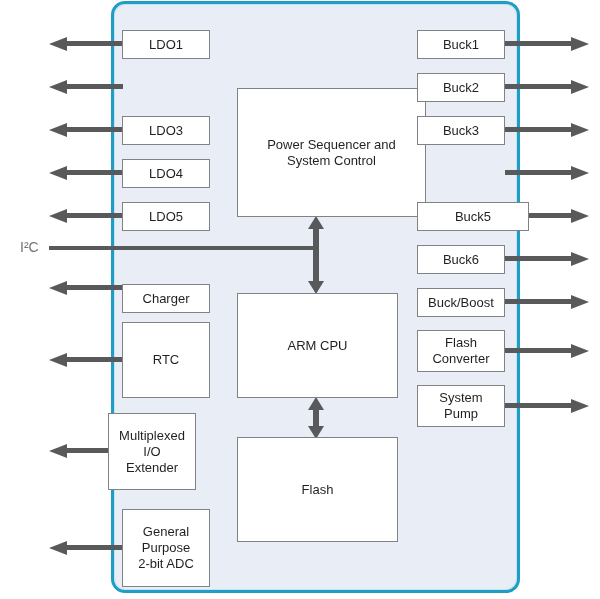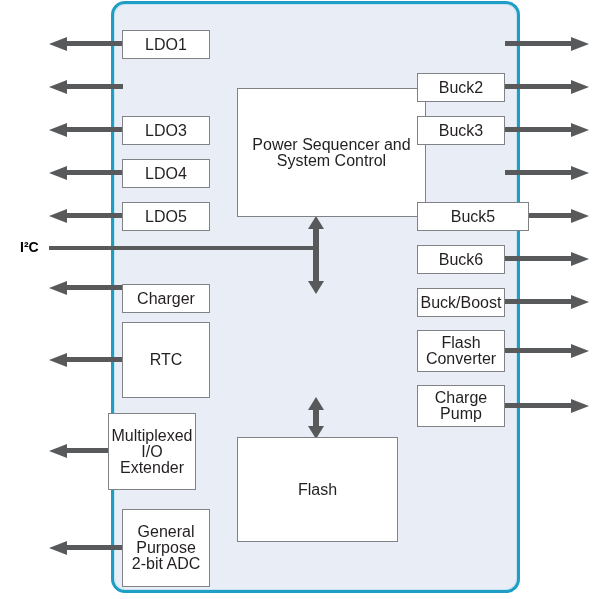--- a/index.html
+++ b/index.html
@@ -7,42 +7,42 @@
   body { font-family:"Liberation Sans", sans-serif; }
   .canvas { position:relative; width:600px; height:599px; background:#ffffff; overflow:hidden; }
   .chip {
     position:absolute; left:111px; top:1px; width:409px; height:592px;
     background:#e8edf6; border:3px solid #1e9dc5; border-radius:14px;
     box-shadow: inset 0 0 0 1px #c3e3f0;
   }
   .block {
     position:absolute; background:#ffffff; border:1px solid #808285;
     display:flex; align-items:center; justify-content:center;
-    text-align:center; color:#231f20; font-size:16px; line-height:16px;
+    text-align:center; color:#231f20; font-size:13px; line-height:16px;
   }
   .block .lbl { white-space:pre-line; }
   
   .harrow { position:absolute; height:16px; }
   .harrow .shaft { position:absolute; top:5px; height:5px; background:#58595b; }
   .harrow.left  .shaft { left:14px; right:0; }
   .harrow.right .shaft { left:0; right:14px; }
   .harrow .head { position:absolute; top:1px; width:0; height:0;
     border-top:7px solid transparent; border-bottom:7px solid transparent; }
   .harrow.left  .head { left:0;  border-right:18px solid #58595b; }
   .harrow.right .head { right:0; border-left:18px solid #58595b; }
   
   .varrow { position:absolute; width:16px; }
   .varrow .vshaft { position:absolute; left:5px; width:6px; top:11px; bottom:11px; background:#58595b; }
   .varrow .vhead { position:absolute; left:0; width:0; height:0;
     border-left:8px solid transparent; border-right:8px solid transparent; }
   .varrow .vhead.up   { top:0;    border-bottom:13px solid #58595b; }
   .varrow .vhead.down { bottom:0; border-top:13px solid #58595b; }
   
   .busline { position:absolute; height:4px; background:#58595b; }
-  .buslabel { position:absolute; font-size:14px; color:#000000;font-weight:bold; }
+  .buslabel { position:absolute; font-size:14px; color:#737373; }
 </style>
 </head>
 <body>
 
 <div class="canvas">
 
   <div class="chip"></div>
 
   <div class="harrow left" style="left:49px;top:36px;width:74px">
       <i class="shaft"></i>
@@ -158,41 +158,47 @@
   <div class="block" style="left:122px;top:509px;width:88px;height:78px">
       <span class="lbl">General
 Purpose
 2-bit ADC</span>
     </div>
 
   <div class="block" style="left:237px;top:88px;width:189px;height:129px">
       <span class="lbl">Power Sequencer and
 System Control</span>
     </div>
+  <div class="block" style="left:237px;top:293px;width:161px;height:105px">
+      <span class="lbl">ARM CPU</span>
+    </div>
   <div class="block" style="left:237px;top:437px;width:161px;height:105px">
       <span class="lbl">Flash</span>
     </div>
 
+  <div class="block" style="left:417px;top:30px;width:88px;height:29px">
+      <span class="lbl">Buck1</span>
+    </div>
   <div class="block" style="left:417px;top:73px;width:88px;height:29px">
       <span class="lbl">Buck2</span>
     </div>
   <div class="block" style="left:417px;top:116px;width:88px;height:29px">
       <span class="lbl">Buck3</span>
     </div>
   <div class="block" style="left:417px;top:202px;width:112px;height:29px">
       <span class="lbl">Buck5</span>
     </div>
   <div class="block" style="left:417px;top:245px;width:88px;height:29px">
       <span class="lbl">Buck6</span>
     </div>
   <div class="block" style="left:417px;top:288px;width:88px;height:29px">
       <span class="lbl">Buck/Boost</span>
     </div>
   <div class="block" style="left:417px;top:330px;width:88px;height:42px">
       <span class="lbl">Flash
 Converter</span>
     </div>
   <div class="block" style="left:417px;top:385px;width:88px;height:42px">
-      <span class="lbl">Charge
+      <span class="lbl">System
 Pump</span>
     </div>
 
 </div>
 
 </body></html>

